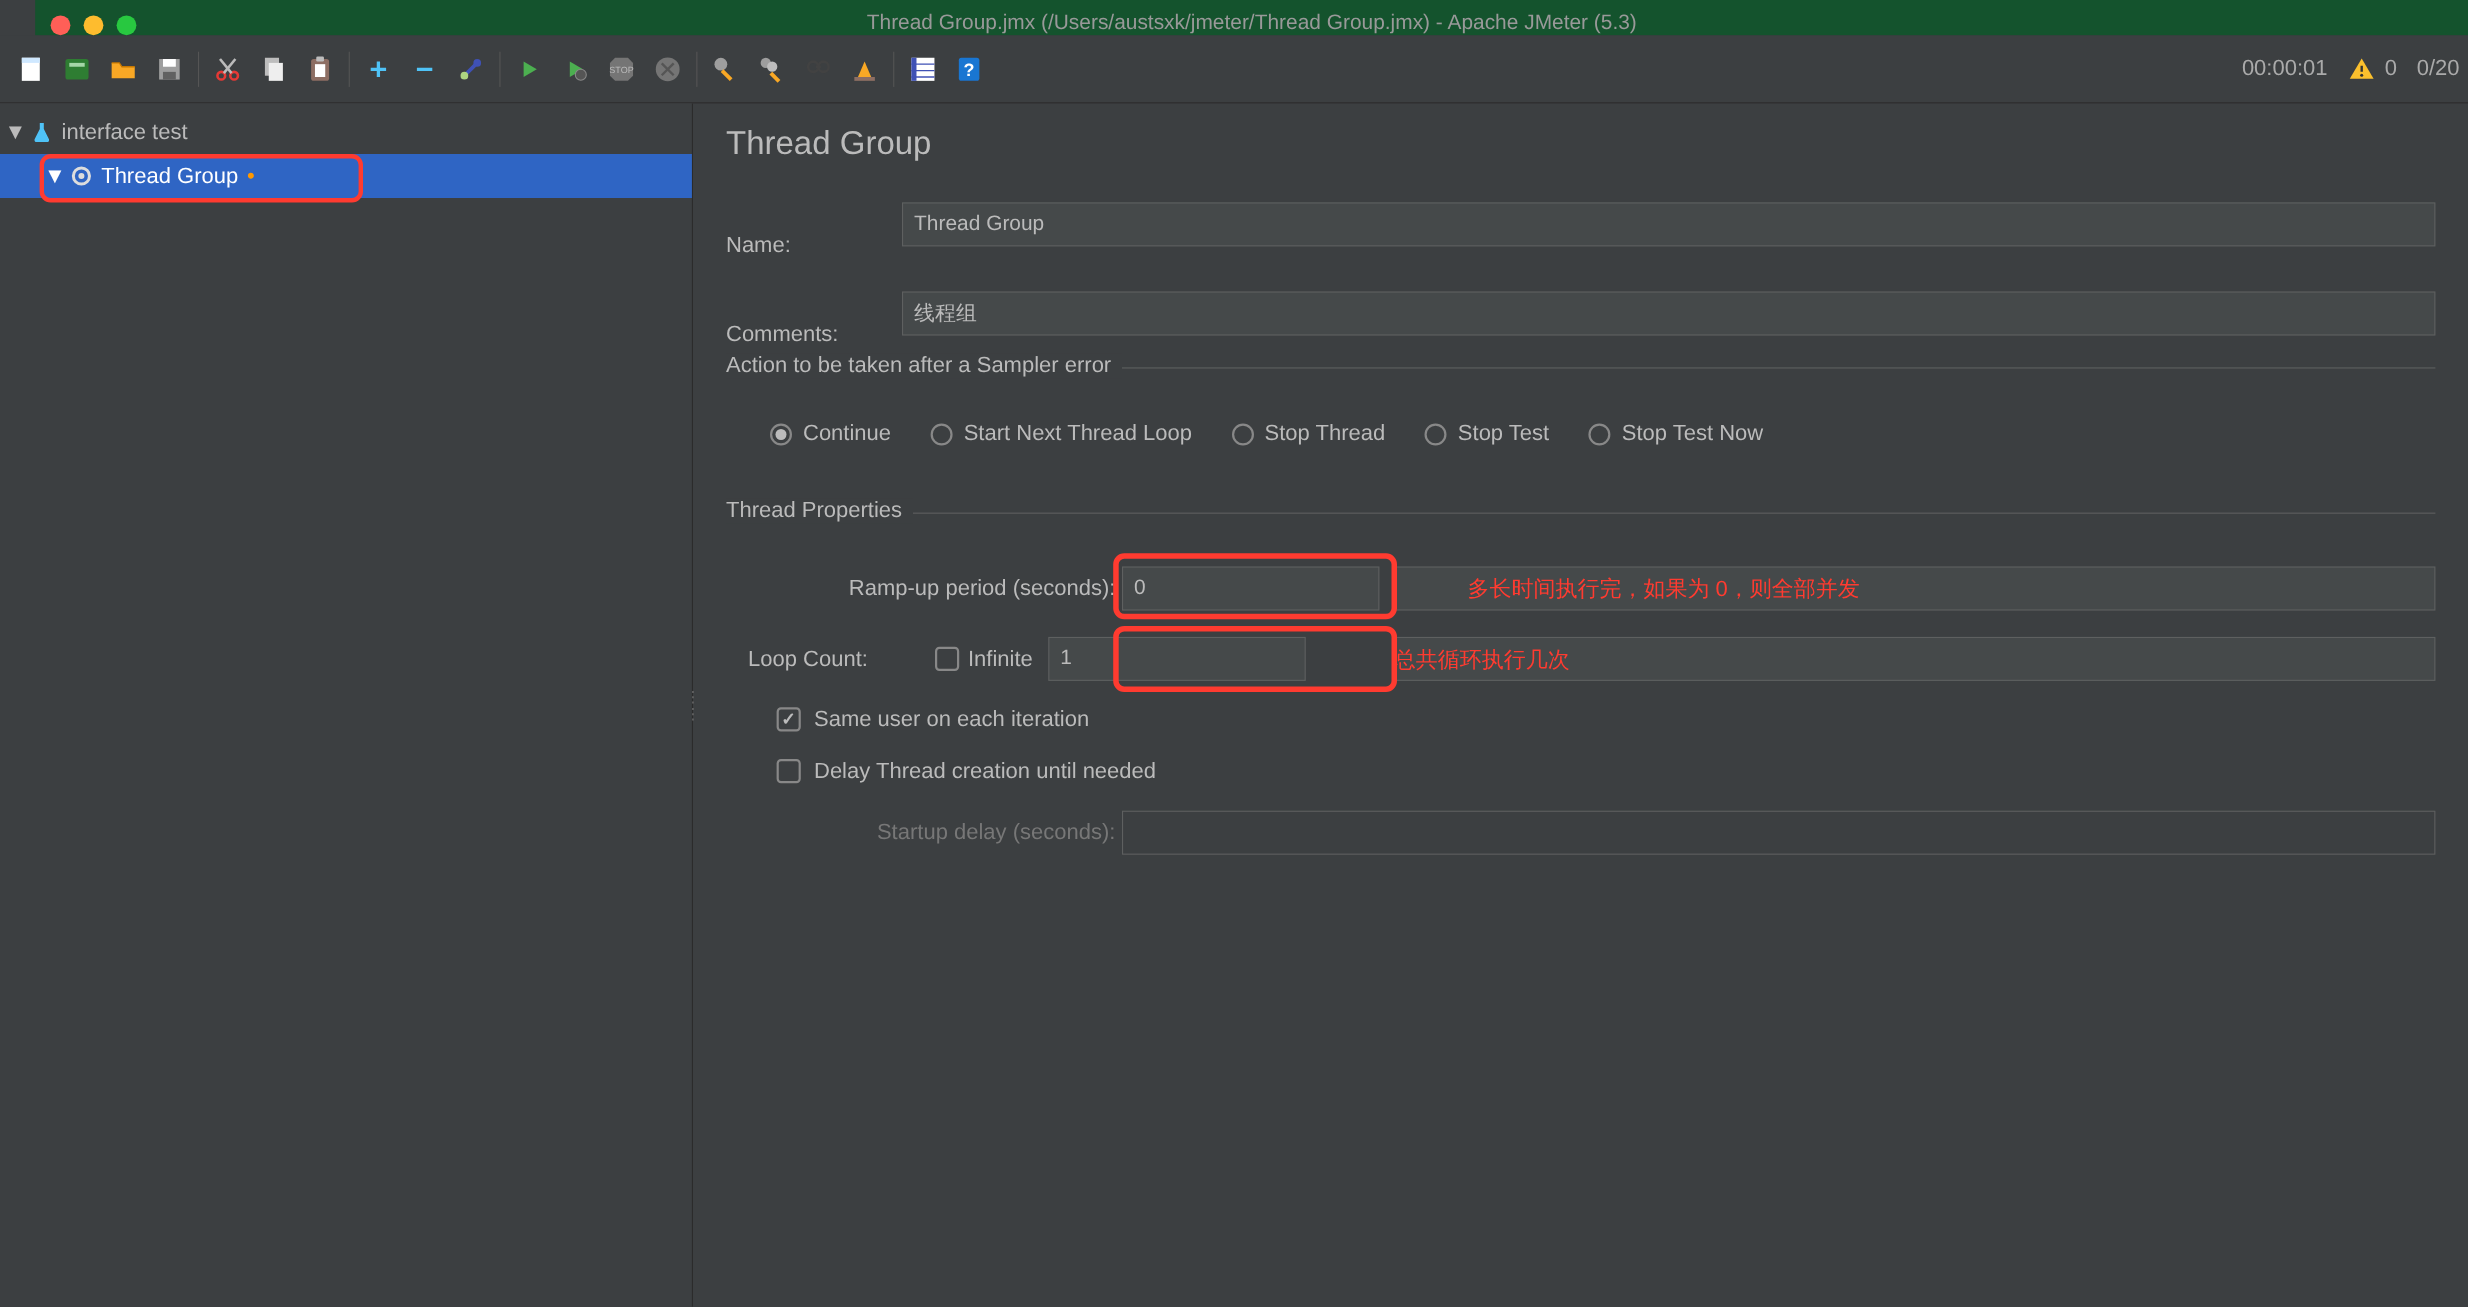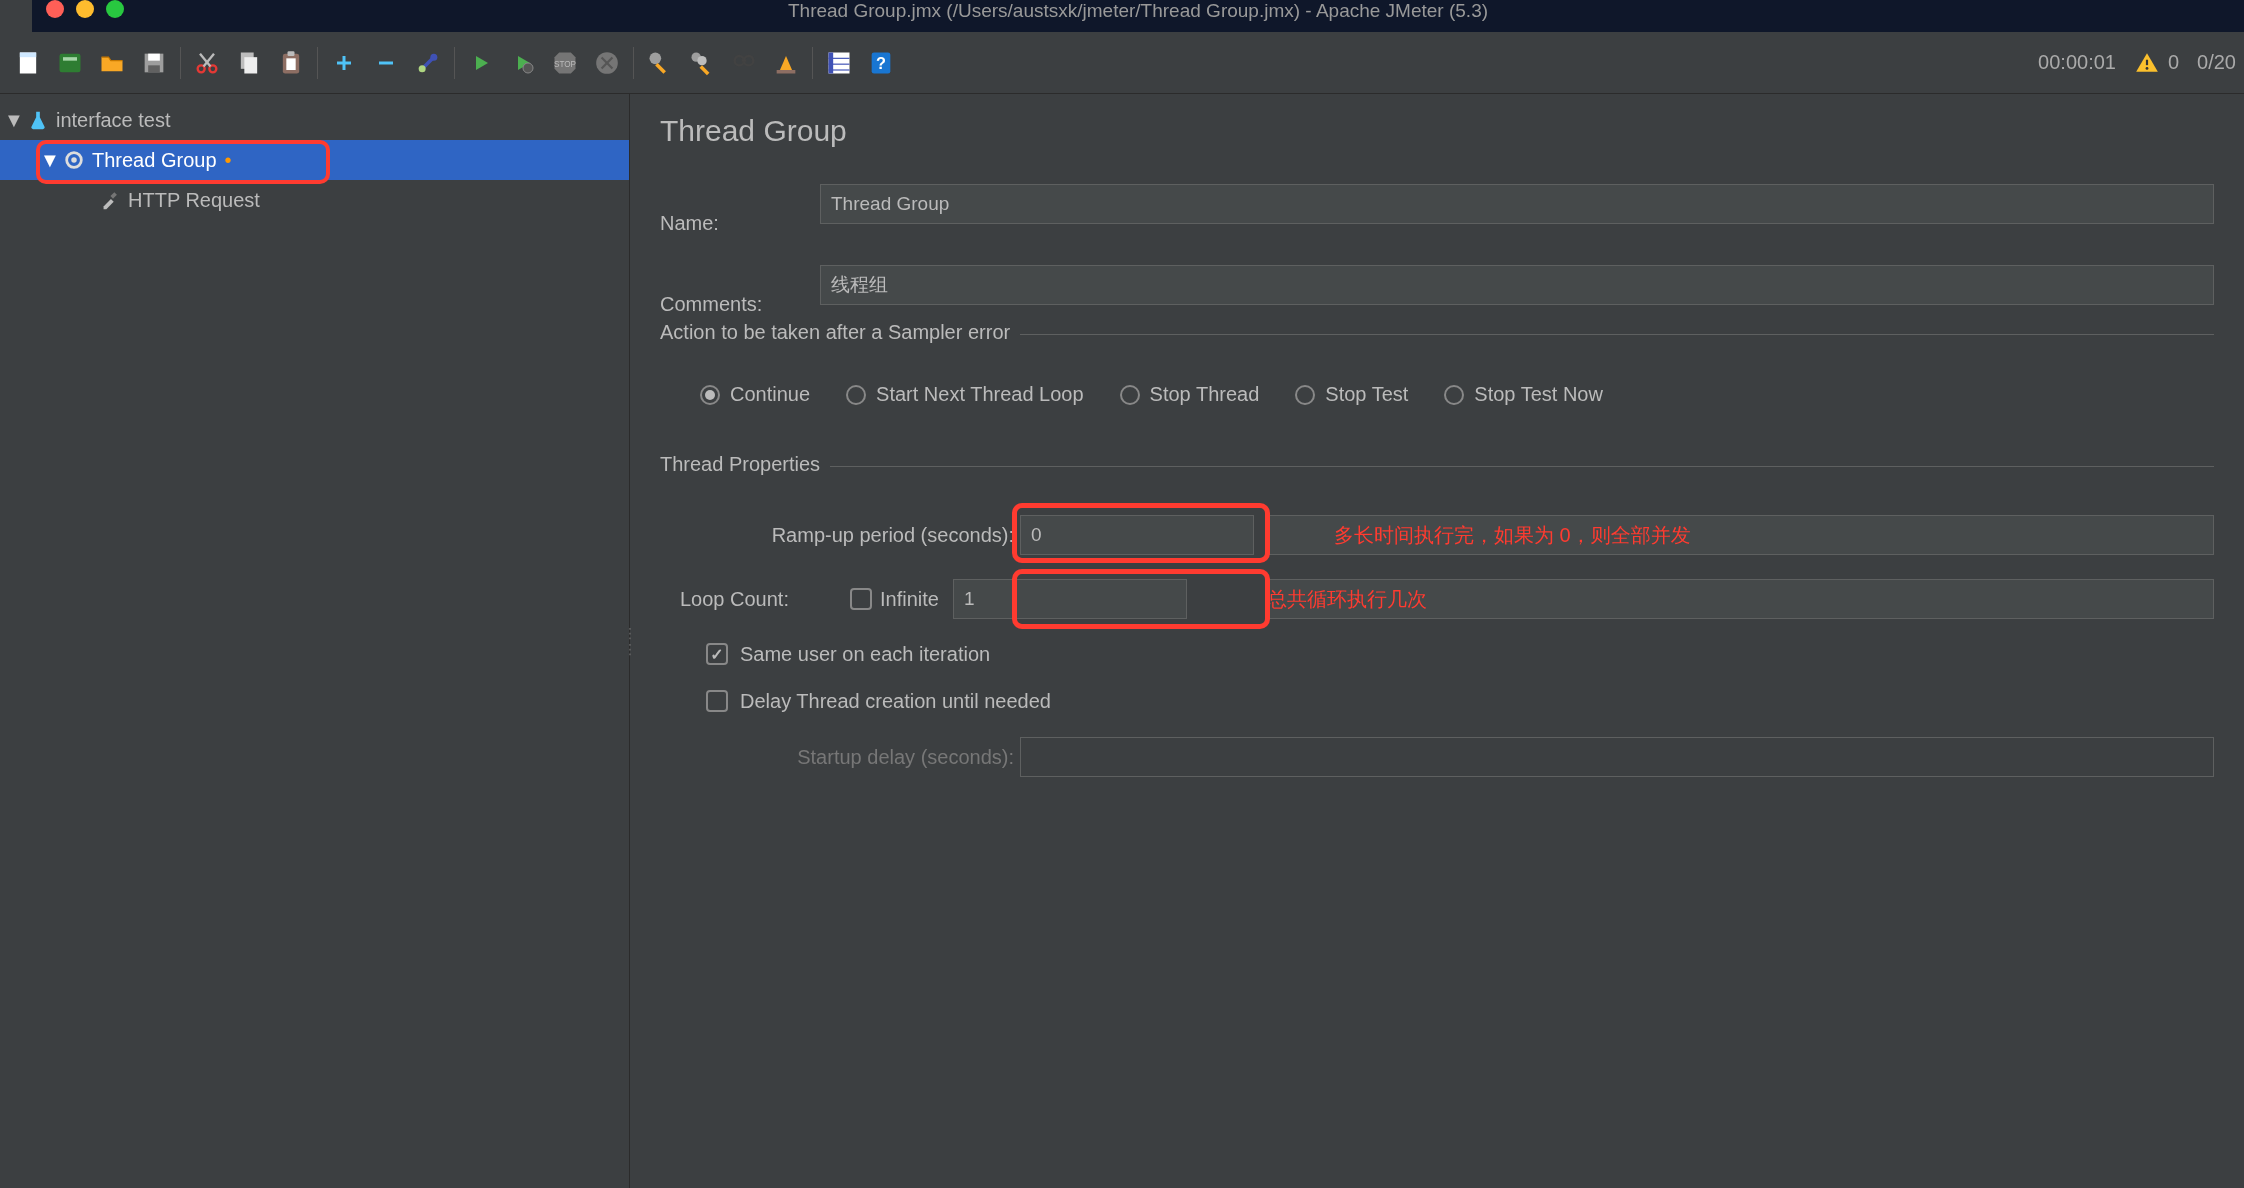--- a/index.html
+++ b/index.html
@@ -1,20 +1,20 @@
 <!DOCTYPE html>
 <html><head>
 <meta charset="utf-8">
 <style>
 * { box-sizing: border-box; margin: 0; padding: 0; font-family: -apple-system, "Helvetica Neue", Arial, sans-serif; }
 body { background: #3c3f41; color: #bbbbbb; font-size: 14px; overflow: hidden; }
 .window { width: 2244px; height: 1188px; display: flex; flex-direction: column; }
 
 
-.titlebar { height: 32px; background: #0f172a; display: flex; align-items: flex-start; position: relative; margin-left: 32px; }
+.titlebar { height: 32px; background: #14532d; display: flex; align-items: flex-end; position: relative; margin-left: 32px; }
 .traffic { display: flex; gap: 12px; padding-left: 14px; }
 .tl { width: 18px; height: 18px; border-radius: 50%; }
 .tl.red { background: #ff5f57; }
 .tl.yellow { background: #febc2e; }
 .tl.green { background: #28c840; }
 .titlebar .title { position: absolute; left: 50%; transform: translateX(-50%); font-size: 19px; color: #999; }
 
 
 .toolbar { height: 62px; background: #3c3f41; border-bottom: 1px solid #2b2b2b; display: flex; align-items: center; padding: 0 8px; gap: 2px; }
 .tbtn { width: 40px; height: 40px; display: flex; align-items: center; justify-content: center; border-radius: 4px; }
@@ -241,29 +241,20 @@
         <span class="caret">▼</span>
         <span class="icon">
             <svg width="22" height="22" viewBox="0 0 24 24">
               <circle cx="12" cy="12" r="8" fill="none" stroke="#ddd" stroke-width="3"></circle>
               <circle cx="12" cy="12" r="3" fill="#ddd"></circle>
             </svg>
           </span>
         <span class="lbl">Thread Group</span>
         <span style="color:#ff9800;margin-left:8px">•</span>
       </div>
-      <div class="tree-row" style="padding-left:96px">
-        <span class="icon">
-            <svg width="22" height="22" viewBox="0 0 24 24">
-              <path d="M5 19l8-8 3 3-8 8H5z" fill="#bdbdbd"></path>
-              <rect x="14" y="4" width="4" height="6" transform="rotate(45 16 7)" fill="#757575"></rect>
-            </svg>
-          </span>
-        <span class="lbl">HTTP Request</span>
-      </div>
       <div class="highlight-box" style="left:36px; top:46px; width:294px; height:44px"></div>
       <div class="grip">⋮<br>⋮</div>
     </div>
 
     <div class="content">
       <h1>Thread Group</h1>
 
       <div class="form-row">
         <div class="label">Name:</div>
         <input type="text" value="Thread Group" style="">

